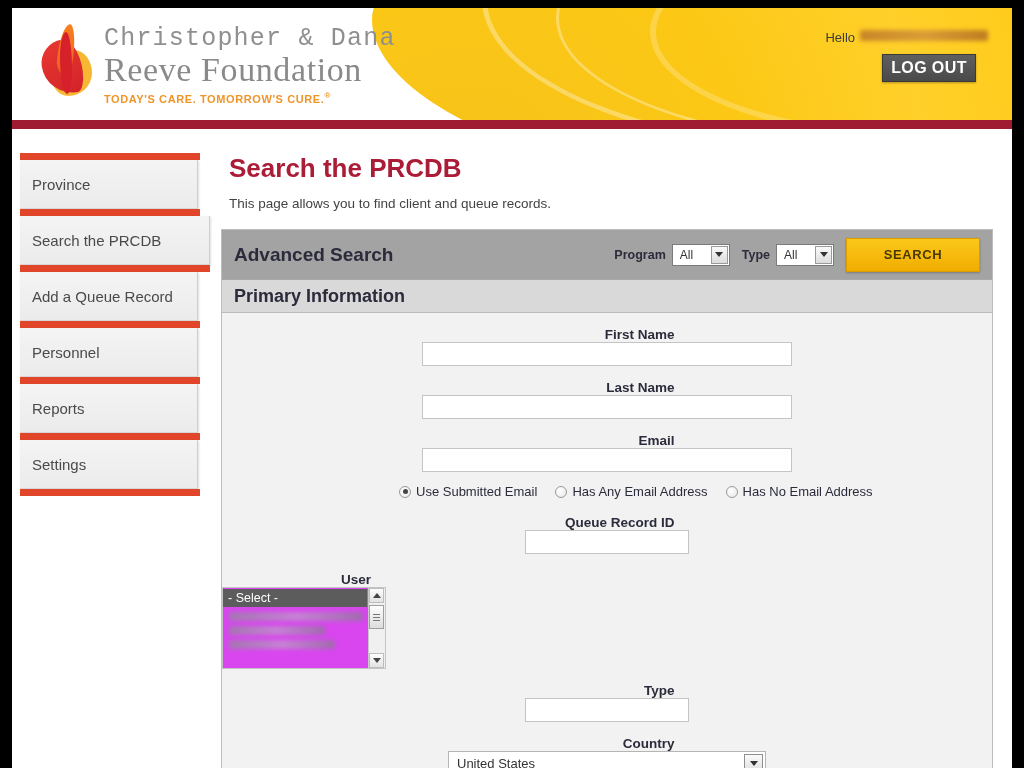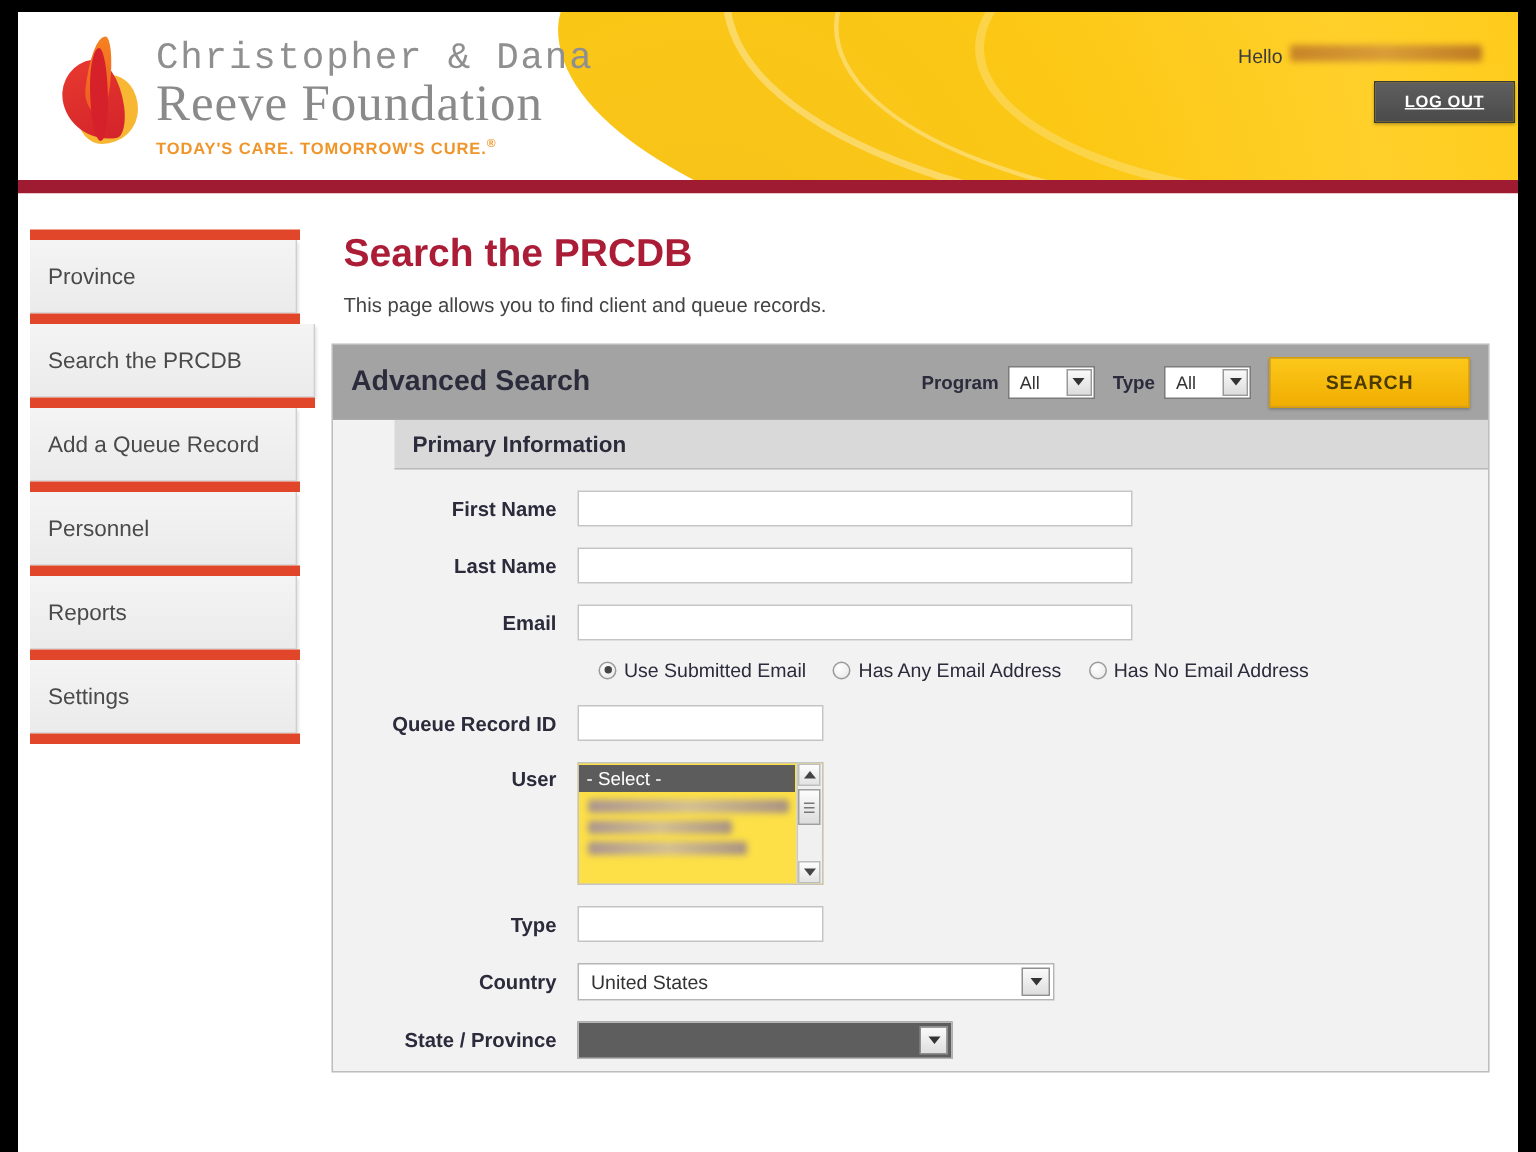--- a/index.html
+++ b/index.html
@@ -89,30 +89,29 @@
     display: flex; align-items: flex-start; gap: 5px;
   }
   .hello-label { font-size: 13px; color: #3b3b3b; }
   .hello-redacted {
     width: 128px; height: 11px;
     background: linear-gradient(90deg, rgba(190,120,40,.85), rgba(205,140,60,.75), rgba(180,110,35,.85));
     filter: blur(2px);
     border-radius: 2px;
   }
   .logout-btn {
-    position: absolute; right: 2px; top: 46px;
+    position: absolute; right: 36px; top: 46px;
     width: 92px; height: 26px;
     background: linear-gradient(180deg, #5f5f5f 0%, #4a4a4a 100%);
     border: 1px solid #3a3a3a;
-    color: #ffffff; font-size: 11px; font-weight: bold;
+    color: #ffffff; font-size: 16px; font-weight: bold;
     letter-spacing: .4px;
     display: flex; align-items: center; justify-content: center;
     cursor: pointer;
     box-shadow: 0 1px 2px rgba(0,0,0,.3);
-    text-decoration: underline;
   }
 
   #crimson-band {
     width: 1000px; height: 9px;
     background: #9e1b32;
   }
   #band-gap { width: 1000px; height: 24px; background: #ffffff; }
 
   
   #body-area {
@@ -208,29 +207,29 @@
     cursor: pointer;
     box-shadow: 0 1px 2px rgba(0,0,0,.25);
   }
 
   .section-head {
     height: 33px;
     background: #d9d9d9;
     border-bottom: 1px solid #bcbcbc;
     display: flex; align-items: center;
     padding-left: 12px;
-    font-size: 15px; font-weight: bold; color: #2b2b3c;
-    box-sizing: border-box;
-    margin-left: 41px;
+    font-size: 18px; font-weight: bold; color: #2b2b3c;
+    box-sizing: border-box;
   }
   .panel-body { padding: 14px 0 8px 0; }
 
   .form-row {
     display: flex; align-items: center;
     margin-bottom: 14px;
+    flex-direction: column;
   }
   .form-label {
     width: 163px; text-align: right; padding-right: 14px;
     font-size: 13.5px; font-weight: bold; color: #2b2b3c;
     box-sizing: border-box;
   }
   .txt {
     height: 24px; border: 1px solid #c4c4c4;
     background: #ffffff; box-sizing: border-box;
   }
@@ -250,21 +249,21 @@
   .radio.checked::after {
     content: ""; position: absolute; left: 2.5px; top: 2.5px;
     width: 5px; height: 5px; border-radius: 50%; background: #454545;
   }
   .radio-label { font-size: 13px; color: #2b2b3c; }
 
   
   .listbox {
     position: relative;
     width: 164px; height: 82px;
-    background: #fde047;
+    background: #d946ef;
     border: 1px solid #c4c4c4;
     box-sizing: border-box;
     overflow: hidden;
   }
   .lb-option {
     height: 18px; display: flex; align-items: center;
     padding-left: 5px; font-size: 12.5px; color: #222;
     margin-top: 1px;
   }
   .lb-option.selected { background: #5c5c5c; color: #ffffff; margin-right: 18px; }

